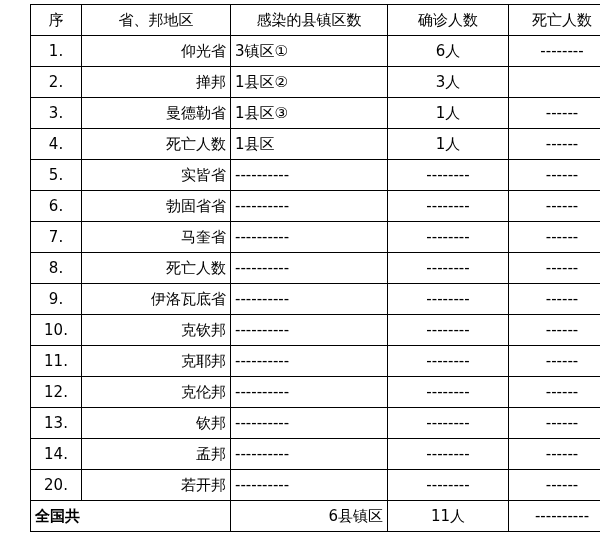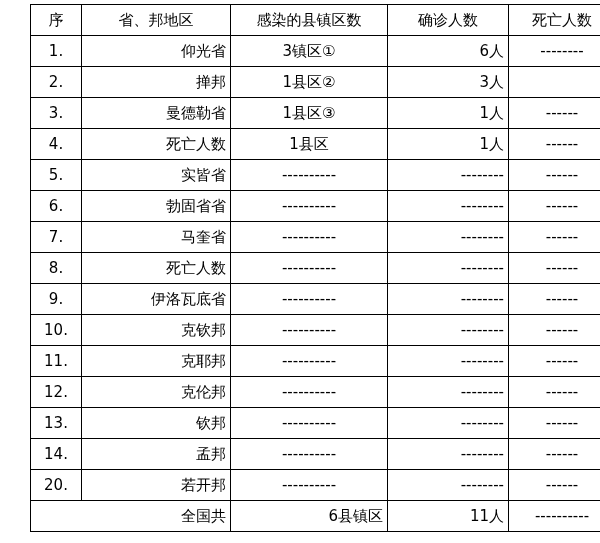--- a/index.html
+++ b/index.html
@@ -31,37 +31,38 @@
     height: 28px;
     font-size: 15px;
     line-height: 18px;
     padding: 1px 4px;
     vertical-align: middle;
     white-space: nowrap;
     overflow: hidden;
   }
   .col-seq   { width: 42px;  text-align: center; }
   .col-state { width: 140px; text-align: right; padding-left: 7px; }
-  .col-town  { width: 148px; text-align: center; padding-left: 7px; }
-  .col-conf  { width: 112px; text-align: right; }
+  .col-town  { width: 148px; text-align: left; padding-left: 7px; }
+  .col-conf  { width: 112px; text-align: center; }
   .col-death { width: 98px;  text-align: center; }
 
   thead td {
     text-align: center !important;
     padding-left: 4px !important;
     font-size: 15px;
   }
   thead td.col-state, thead td.col-town { text-align: center !important; }
 
   .total-row td {
     height: 30px;
   }
   .total-label {
-    text-align: right;
+    text-align: left;
     font-size: 15px;
+    font-weight: bold;
   }
   .dash {
     letter-spacing: 0px;
   }
   .notes {
     margin-top: 8px;
     width: 540px;
   }
   .note {
     font-size: 14.5px;

